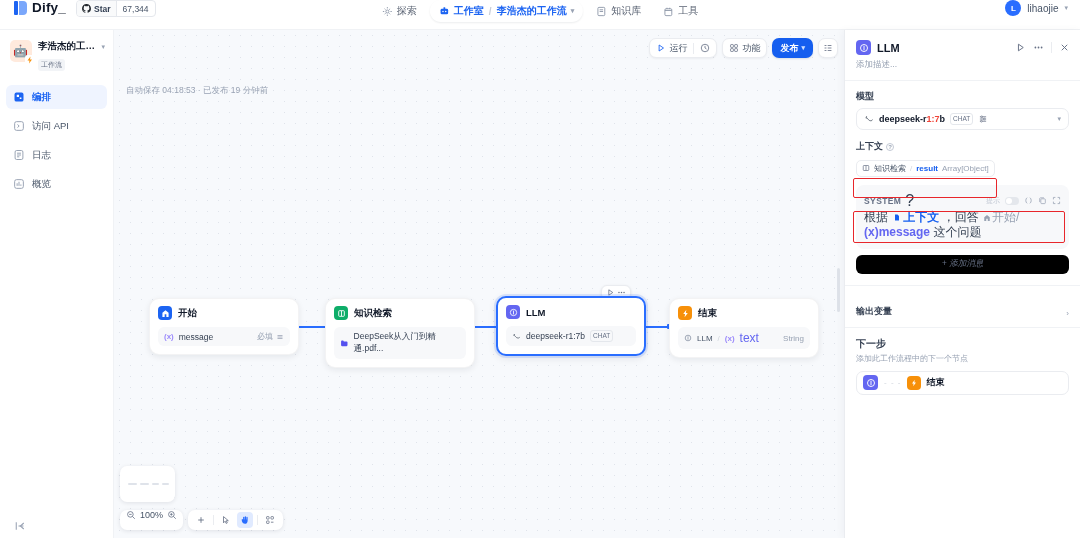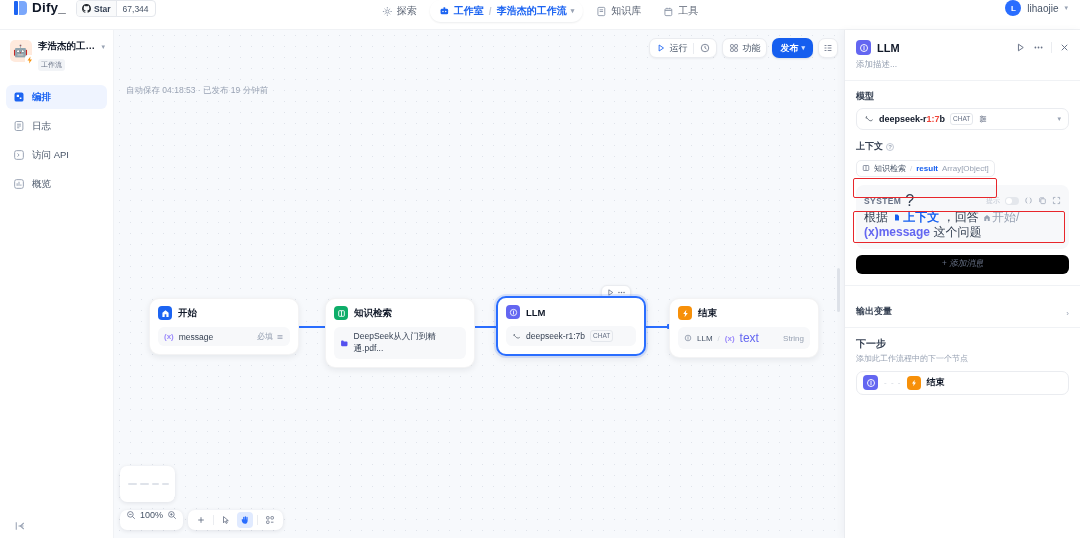--- a/index.html
+++ b/index.html
@@ -286,31 +286,31 @@
     <div class="menu">
       <div class="menu-item active">
         <svg class="mi" viewBox="0 0 16 16">
             <rect x="2" y="2" width="12" height="12" rx="2.5" fill="#1c64f2"></rect>
             <path fill="#fff" d="M5 5h3v3H5zM9 8.5h2.2v2.2H9z"></path>
           </svg>
         <span class="menu-label">编排</span>
       </div>
       <div class="menu-item">
         <svg class="mi" viewBox="0 0 16 16">
+            <rect x="2.2" y="2.2" width="11.6" height="11.6" rx="2.5" fill="none" stroke="#98a2b3" stroke-width="1.3"></rect>
+            <path stroke="#98a2b3" stroke-width="1.3" fill="none" d="m6 6 2.2 2-2.2 2"></path>
+          </svg>
+        <span class="menu-label">访问 API</span>
+      </div>
+      <div class="menu-item">
+        <svg class="mi" viewBox="0 0 16 16">
             <rect x="2.8" y="2" width="10.4" height="12" rx="2" fill="none" stroke="#98a2b3" stroke-width="1.3"></rect>
             <path stroke="#98a2b3" stroke-width="1.3" d="M5.4 5.6h5.2M5.4 8h5.2M5.4 10.4h3"></path>
           </svg>
         <span class="menu-label">日志</span>
-      </div>
-      <div class="menu-item">
-        <svg class="mi" viewBox="0 0 16 16">
-            <rect x="2.2" y="2.2" width="11.6" height="11.6" rx="2.5" fill="none" stroke="#98a2b3" stroke-width="1.3"></rect>
-            <path stroke="#98a2b3" stroke-width="1.3" fill="none" d="m6 6 2.2 2-2.2 2"></path>
-          </svg>
-        <span class="menu-label">访问 API</span>
       </div>
       <div class="menu-item">
         <svg class="mi" viewBox="0 0 16 16">
             <rect x="2.2" y="2.2" width="11.6" height="11.6" rx="2.5" fill="none" stroke="#98a2b3" stroke-width="1.3"></rect>
             <path stroke="#98a2b3" stroke-width="1.3" d="M5.5 10.5V7M8 10.5V5M10.5 10.5V8.6"></path>
           </svg>
         <span class="menu-label">概览</span>
       </div>
     </div>
 

